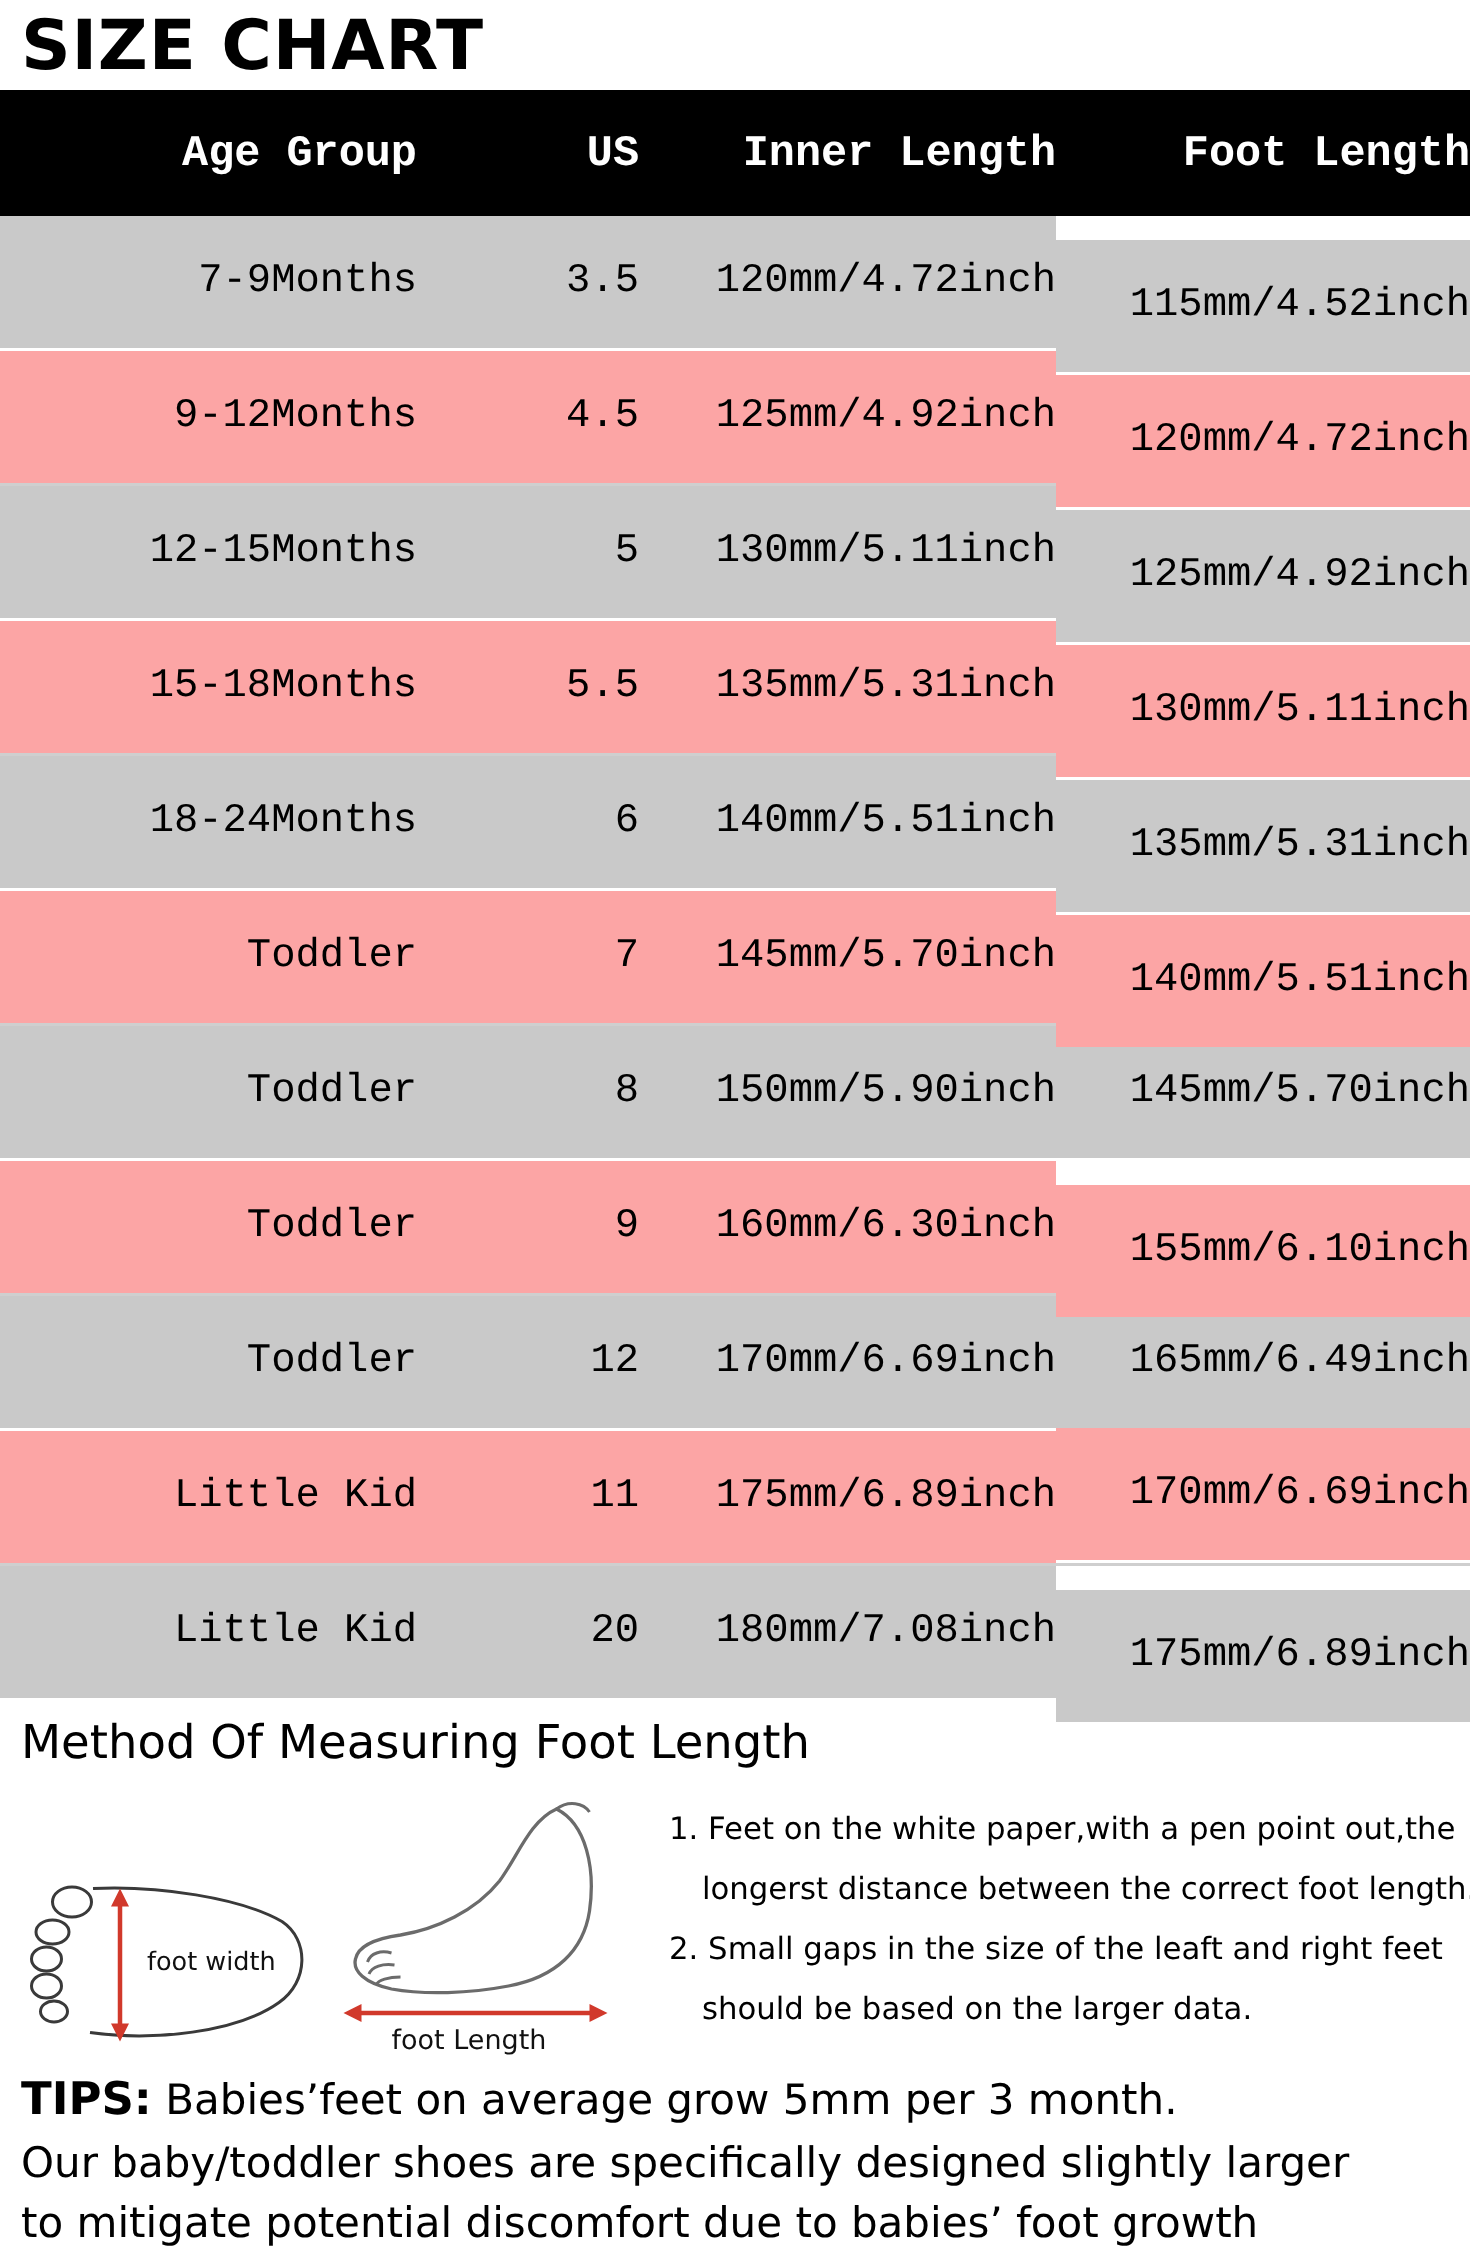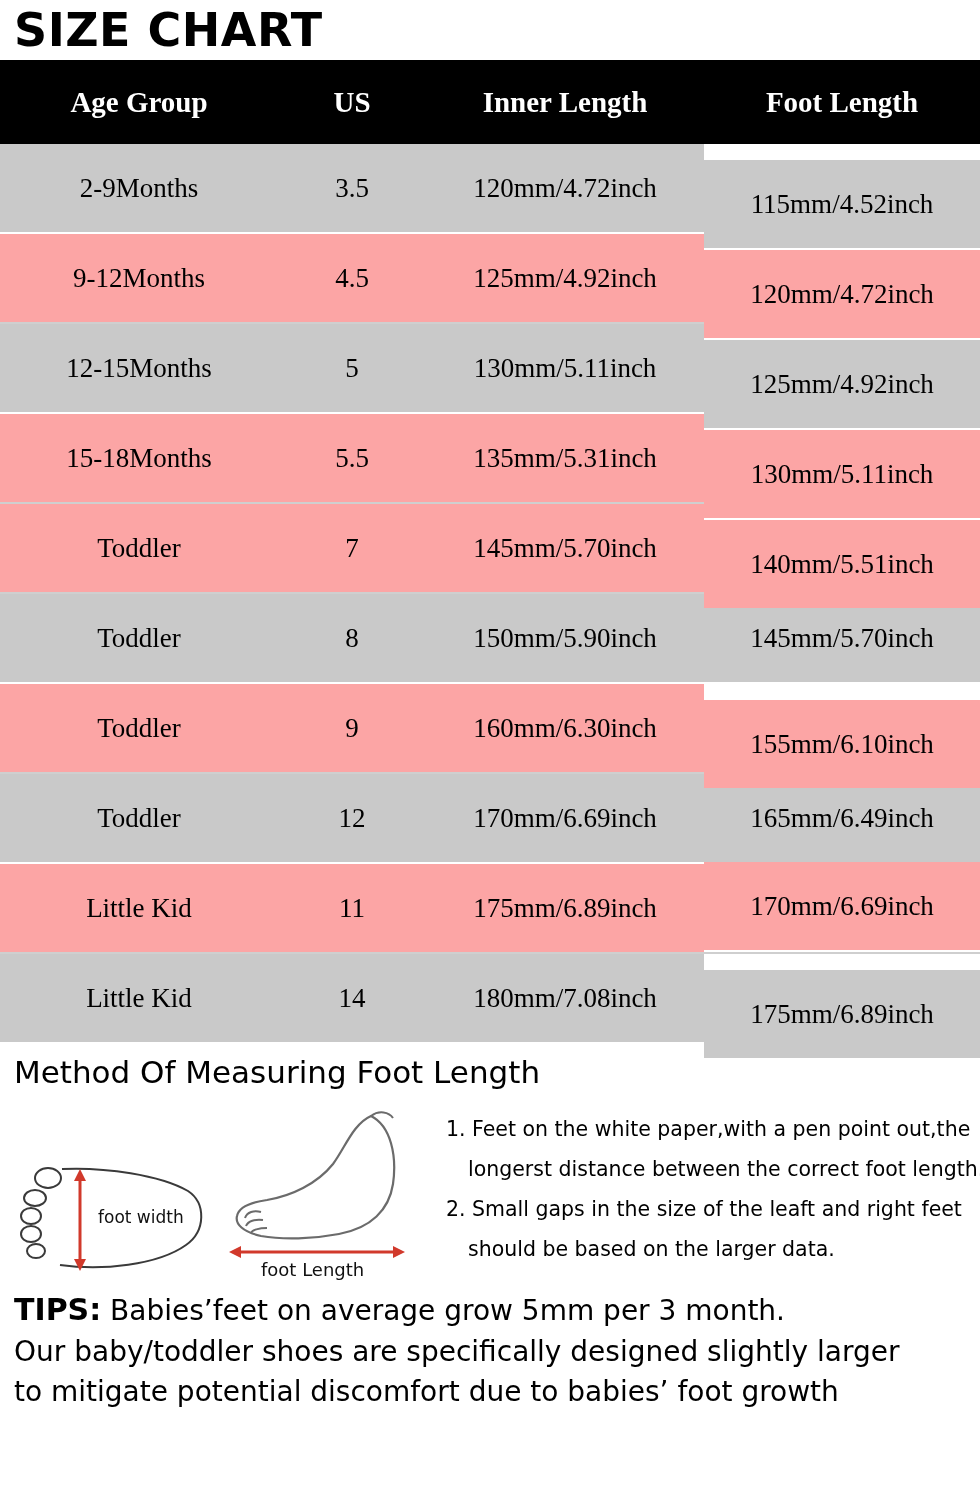--- a/index.html
+++ b/index.html
@@ -32,23 +32,23 @@
   }
 
   
   table.size-table {
     width: 980px;
     border-collapse: collapse;
     table-layout: fixed;
   }
   table.size-table th,
   table.size-table td {
-    text-align: center;
+    text-align: right;
     vertical-align: middle;
-    font-family: Liberation Serif, serif;
+    font-family: Liberation Mono, monospace;
   }
   thead th {
     background: #000000;
     color: #ffffff;
     font-size: 29px;
     font-weight: bold;
     height: 84px;
     padding: 0;
   }
   tbody td {
@@ -143,21 +143,21 @@
     <thead>
       <tr>
         <th>Age Group</th>
         <th>US</th>
         <th>Inner Length</th>
         <th>Foot Length</th>
       </tr>
     </thead>
     <tbody>
       <tr class="odd">
-        <td>2-9Months</td>
+        <td>7-9Months</td>
         <td>3.5</td>
         <td>120mm/4.72inch</td>
         <td class="nudge-down">115mm/4.52inch</td>
       </tr>
       <tr class="even">
         <td>9-12Months</td>
         <td>4.5</td>
         <td>125mm/4.92inch</td>
         <td class="nudge-down">120mm/4.72inch</td>
       </tr>
@@ -166,20 +166,26 @@
         <td>5</td>
         <td>130mm/5.11inch</td>
         <td class="nudge-down">125mm/4.92inch</td>
       </tr>
       <tr class="even">
         <td>15-18Months</td>
         <td>5.5</td>
         <td>135mm/5.31inch</td>
         <td class="nudge-down">130mm/5.11inch</td>
       </tr>
+      <tr class="odd">
+        <td>18-24Months</td>
+        <td>6</td>
+        <td>140mm/5.51inch</td>
+        <td class="nudge-down">135mm/5.31inch</td>
+      </tr>
       <tr class="even">
         <td>Toddler</td>
         <td>7</td>
         <td>145mm/5.70inch</td>
         <td class="nudge-down">140mm/5.51inch</td>
       </tr>
       <tr class="odd">
         <td>Toddler</td>
         <td>8</td>
         <td>150mm/5.90inch</td>
@@ -198,21 +204,21 @@
         <td>165mm/6.49inch</td>
       </tr>
       <tr class="even">
         <td>Little Kid</td>
         <td>11</td>
         <td>175mm/6.89inch</td>
         <td class="nudge-up">170mm/6.69inch</td>
       </tr>
       <tr class="odd">
         <td>Little Kid</td>
-        <td>14</td>
+        <td>20</td>
         <td>180mm/7.08inch</td>
         <td class="nudge-down">175mm/6.89inch</td>
       </tr>
     </tbody>
   </table>
 
   <div class="method-heading">Method Of Measuring Foot Length</div>
 
   <div class="method-body">
 

